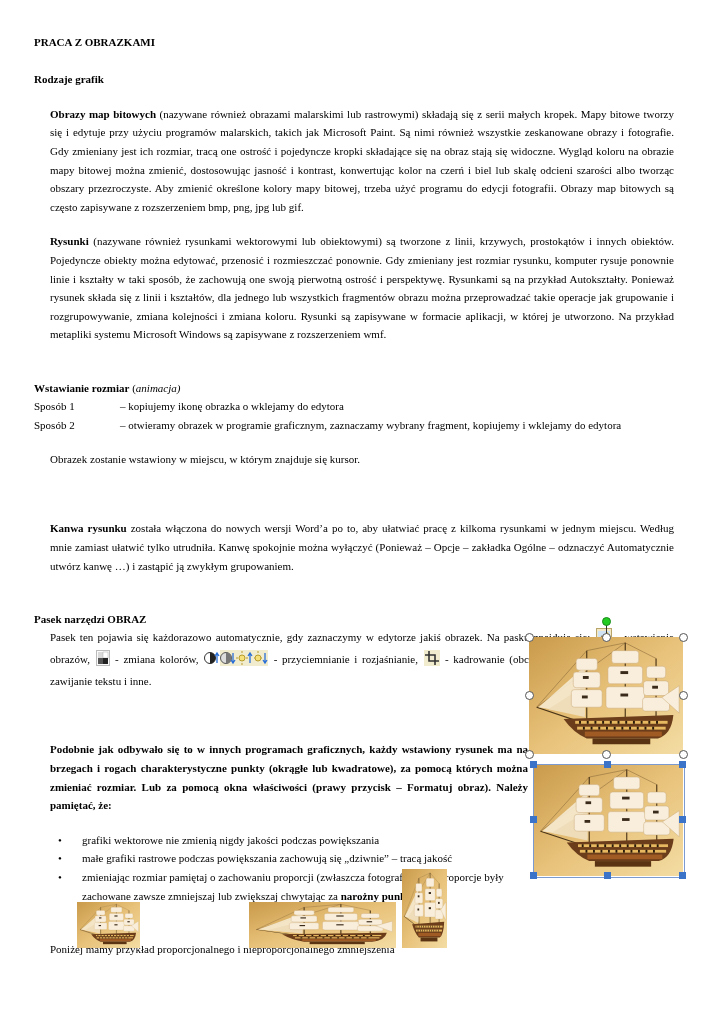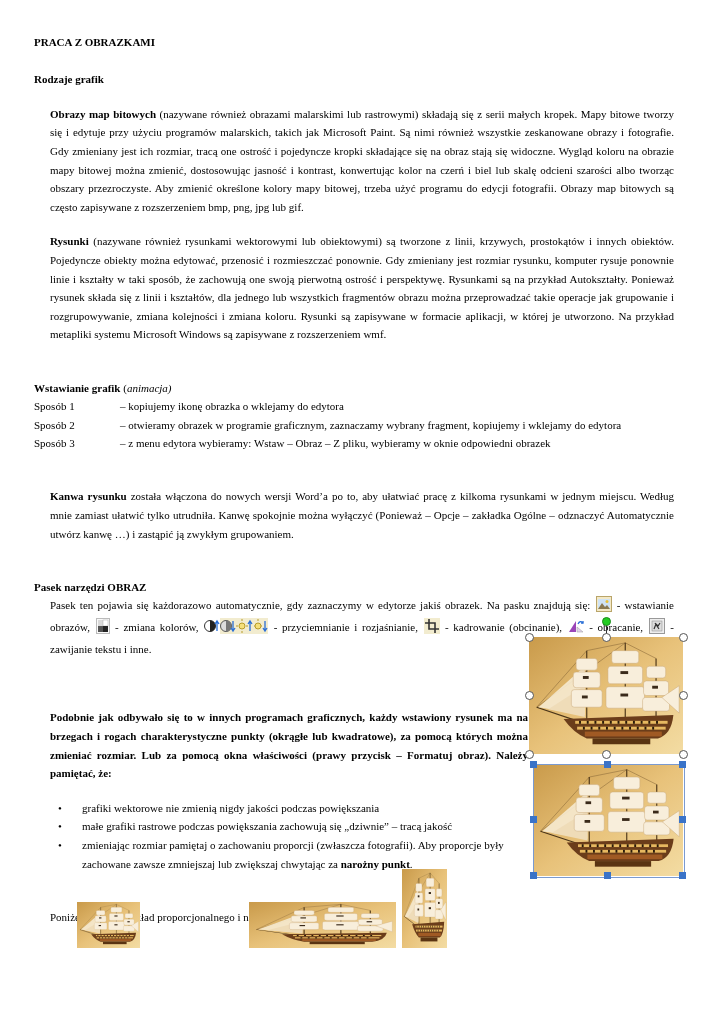--- a/index.html
+++ b/index.html
@@ -34,33 +34,30 @@
 
 <div class="page">
   <p class="h">PRACA Z OBRAZKAMI</p>
   <div class="gap"></div>
 
   <p class="h">Rodzaje grafik</p>
   <p class="p"><b>Obrazy map bitowych</b><span> (nazywane również obrazami malarskimi lub rastrowymi) składają się z serii małych kropek. Mapy bitowe tworzy się i edytuje przy użyciu programów malarskich, takich jak Microsoft Paint. Są nimi również wszystkie zeskanowane obrazy i fotografie. Gdy zmieniany jest ich rozmiar, tracą one ostrość i pojedyncze kropki składające się na obraz stają się widoczne. Wygląd koloru na obrazie mapy bitowej można zmienić, dostosowując jasność i kontrast, konwertując kolor na czerń i biel lub skalę odcieni szarości albo tworząc obszary przezroczyste. Aby zmienić określone kolory mapy bitowej, trzeba użyć programu do edycji fotografii. Obrazy map bitowych są często zapisywane z rozszerzeniem bmp, png, jpg lub gif.</span></p>
   <p class="p last"><b>Rysunki</b><span> (nazywane również rysunkami wektorowymi lub obiektowymi) są tworzone z linii, krzywych, prostokątów i innych obiektów. Pojedyncze obiekty można edytować, przenosić i rozmieszczać ponownie. Gdy zmieniany jest rozmiar rysunku, komputer rysuje ponownie linie i kształty w taki sposób, że zachowują one swoją pierwotną ostrość i perspektywę. Rysunkami są na przykład Autokształty. Ponieważ rysunek składa się z linii i kształtów, dla jednego lub wszystkich fragmentów obrazu można przeprowadzać takie operacje jak grupowanie i rozgrupowywanie, zmiana kolejności i zmiana koloru. Rysunki są zapisywane w formacie aplikacji, w której je utworzono. Na przykład metapliki systemu Microsoft Windows są zapisywane z rozszerzeniem wmf.</span></p>
   <div class="gap"></div>
 
-  <p class="h"><span>Wstawianie grafik</span><span style="font-weight:normal"> (</span><i style="font-weight:normal">animacja)</i></p>
+  <p class="h"><span>Wstawianie rozmiar</span><span style="font-weight:normal"> (</span><i style="font-weight:normal">animacja)</i></p>
   <div class="row">
       <span class="lbl">Sposób 1</span>
       <span class="txt">– kopiujemy ikonę obrazka o wklejamy do edytora</span>
     </div>
   <div class="row">
       <span class="lbl">Sposób 2</span>
       <span class="txt" style="text-align-last:left">– otwieramy obrazek w programie graficznym, zaznaczamy wybrany fragment, kopiujemy i wklejamy do edytora</span>
     </div>
-  <div class="row">
-      <span class="lbl">Sposób 3</span>
-      <span class="txt" style="text-align:left">– z menu edytora wybieramy: Wstaw – Obraz – Z pliku, wybieramy w oknie odpowiedni obrazek</span>
-    </div>
+  <p class="p last">Obrazek zostanie wstawiony w miejscu, w którym znajduje się kursor.</p>
   <div class="gap"></div>
 
   <p class="p last"><b>Kanwa rysunku</b><span> została włączona do nowych wersji Word’a po to, aby ułatwiać pracę z kilkoma rysunkami w jednym miejscu. Według mnie zamiast ułatwić tylko utrudniła. Kanwę spokojnie można wyłączyć (Ponieważ – Opcje – zakładka Ogólne – odznaczyć Automatycznie utwórz kanwę …) i zastąpić ją zwykłym grupowaniem.</span></p>
   <div class="gap"></div>
 
   <p class="h">Pasek narzędzi OBRAZ</p>
   <p class="p last" style="line-height:22px; margin-top:-2px;">
     <span>Pasek ten pojawia się każdorazowo automatycznie, gdy zaznaczymy w edytorze jakiś obrazek. Na pasku znajdują się: </span><span class="ico"><svg width="16" height="16" viewBox="0 0 16 16">
           <rect x="0.5" y="0.5" width="15" height="15" fill="#f4e9c6" stroke="#b9a56a"></rect>
           <rect x="2" y="3" width="12" height="10" fill="#cfe3f5"></rect>

